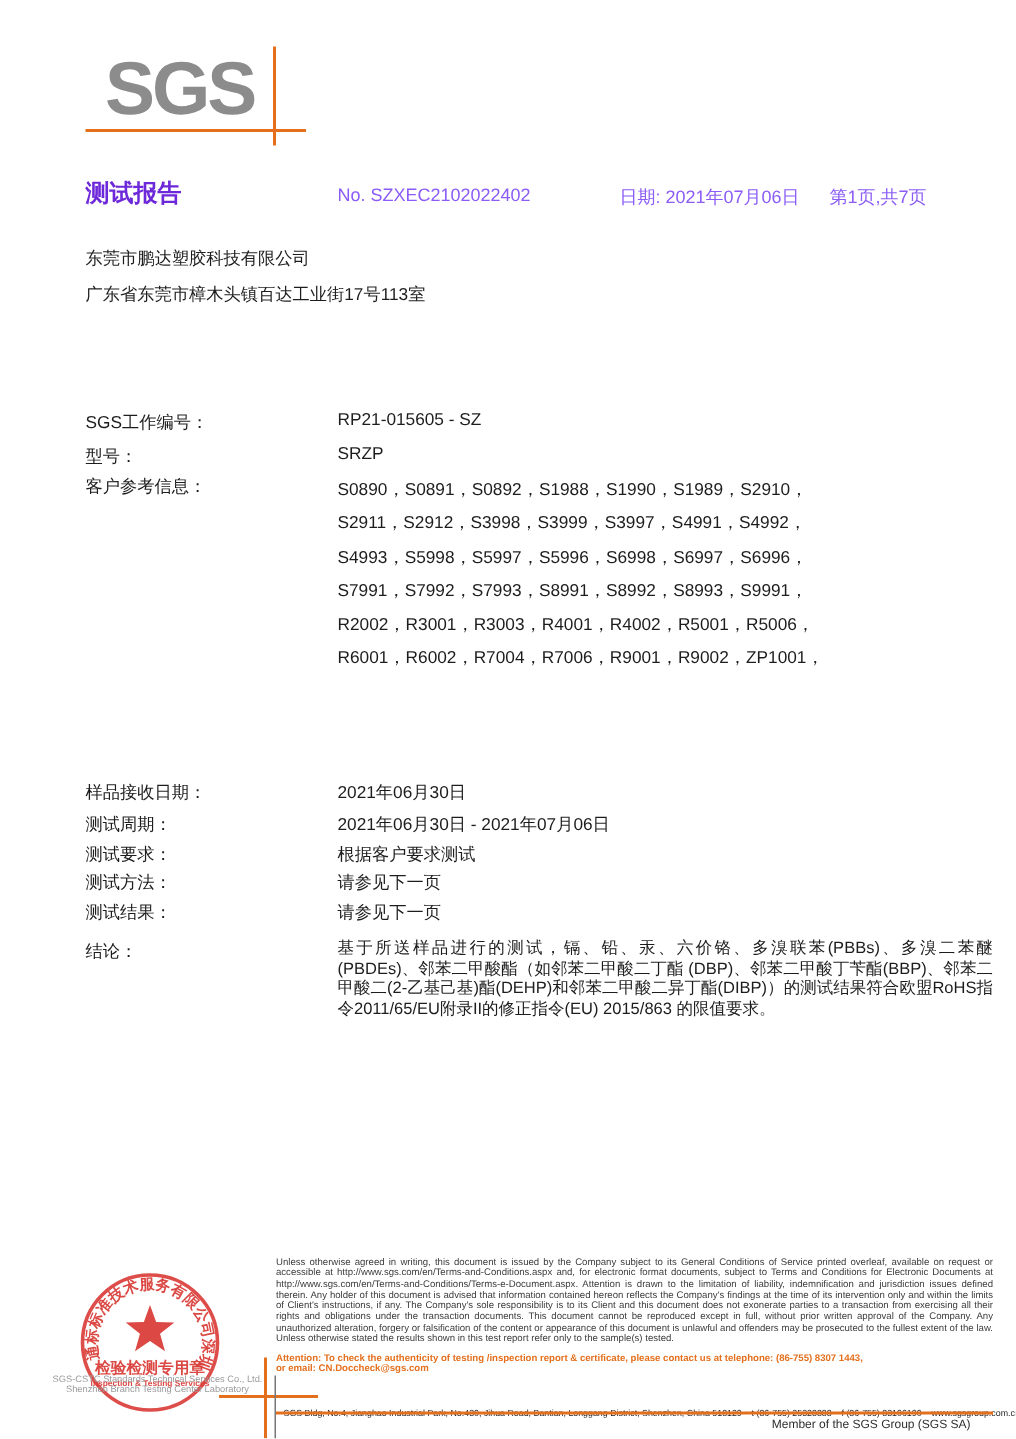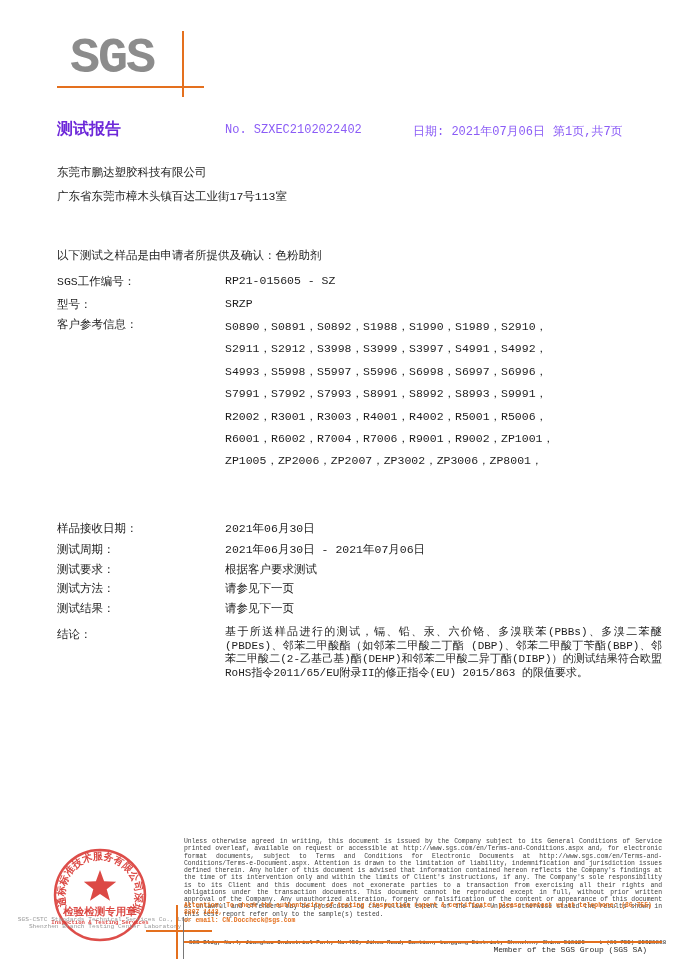--- a/index.html
+++ b/index.html
@@ -1,20 +1,20 @@
 <!DOCTYPE html>
 <html style="--orange: #E4701E;"><head>
 <meta charset="utf-8">
 <style>
   html,body{margin:0;padding:0;background:#ffffff;}
   .page{
     position:relative;
     width:677px;height:959px;
     background:#ffffff;
-    font-family:Liberation Mono, monospace;
+    font-family:Liberation Sans, sans-serif;
     color:#1d1d1d;
     overflow:hidden;
   }
   .abs{position:absolute;}
 
   
   .logo-text{
     left:70px;top:34px;
     font-size:50px;font-weight:bold;letter-spacing:-2px;
     color:#8c8c8c;line-height:1;
@@ -83,41 +83,39 @@
   <div class="abs logo-vline"></div>
 
   <div class="abs doc-title">测试报告</div>
   <div class="abs hdr-meta report-no">No. SZXEC2102022402</div>
   <div class="abs hdr-meta report-date">日期: 2021年07月06日</div>
   <div class="abs hdr-meta page-info">第1页,共7页</div>
 
   <div class="abs applicant-name">东莞市鹏达塑胶科技有限公司</div>
   <div class="abs applicant-address">广东省东莞市樟木头镇百达工业街17号113室</div>
 
-  <div class="abs intro">以下测试之样品是由申请者所提供及确认：色粉助剂</div>
 
   <div class="abs row" style="top:274px">
     <span class="lbl">SGS工作编号：</span>
     <span class="val">RP21-015605 - SZ</span>
   </div>
   <div class="abs row" style="top:297px">
     <span class="lbl">型号：</span>
     <span class="val">SRZP</span>
   </div>
   <div class="abs row" style="top:317px">
     <span class="lbl">客户参考信息：</span>
   </div>
   <div class="abs ref-lines">
     <div>S0890，S0891，S0892，S1988，S1990，S1989，S2910，</div>
     <div>S2911，S2912，S3998，S3999，S3997，S4991，S4992，</div>
     <div>S4993，S5998，S5997，S5996，S6998，S6997，S6996，</div>
     <div>S7991，S7992，S7993，S8991，S8992，S8993，S9991，</div>
     <div>R2002，R3001，R3003，R4001，R4002，R5001，R5006，</div>
     <div>R6001，R6002，R7004，R7006，R9001，R9002，ZP1001，</div>
-    <div>ZP1005，ZP2006，ZP2007，ZP3002，ZP3006，ZP8001，</div>
   </div>
   <div class="abs row" style="top:521px">
     <span class="lbl">样品接收日期：</span>
     <span class="val">2021年06月30日</span>
   </div>
   <div class="abs row" style="top:542px">
     <span class="lbl">测试周期：</span>
     <span class="val">2021年06月30日 - 2021年07月06日</span>
   </div>
   <div class="abs row" style="top:562px">

